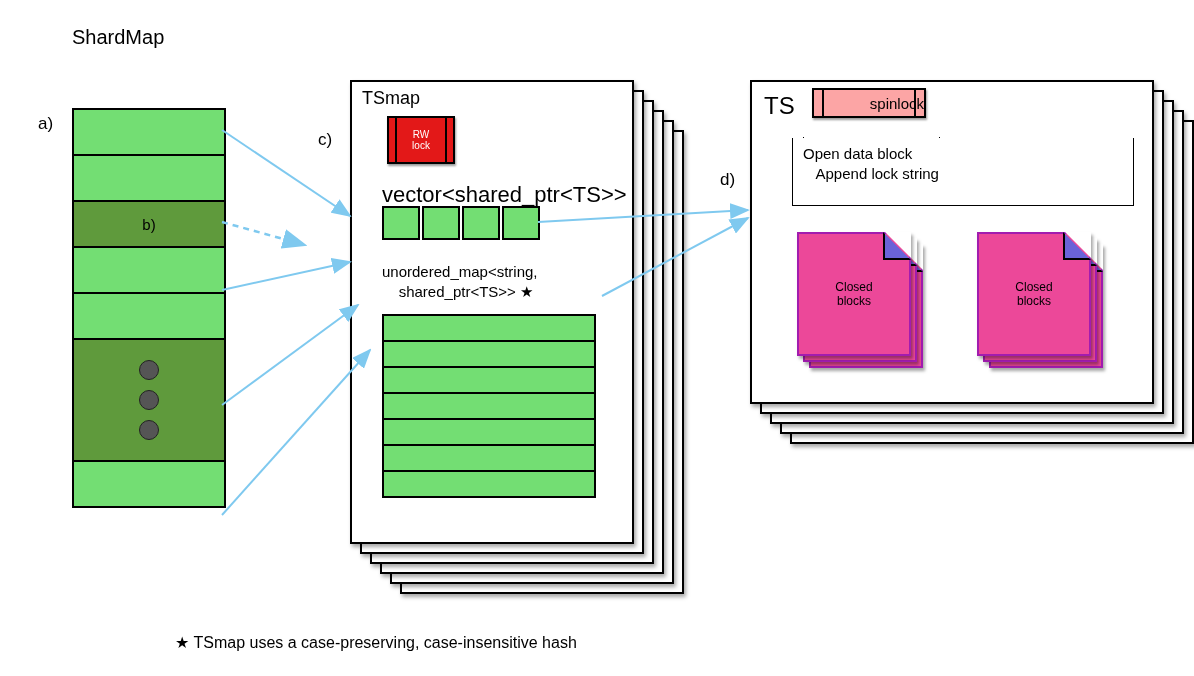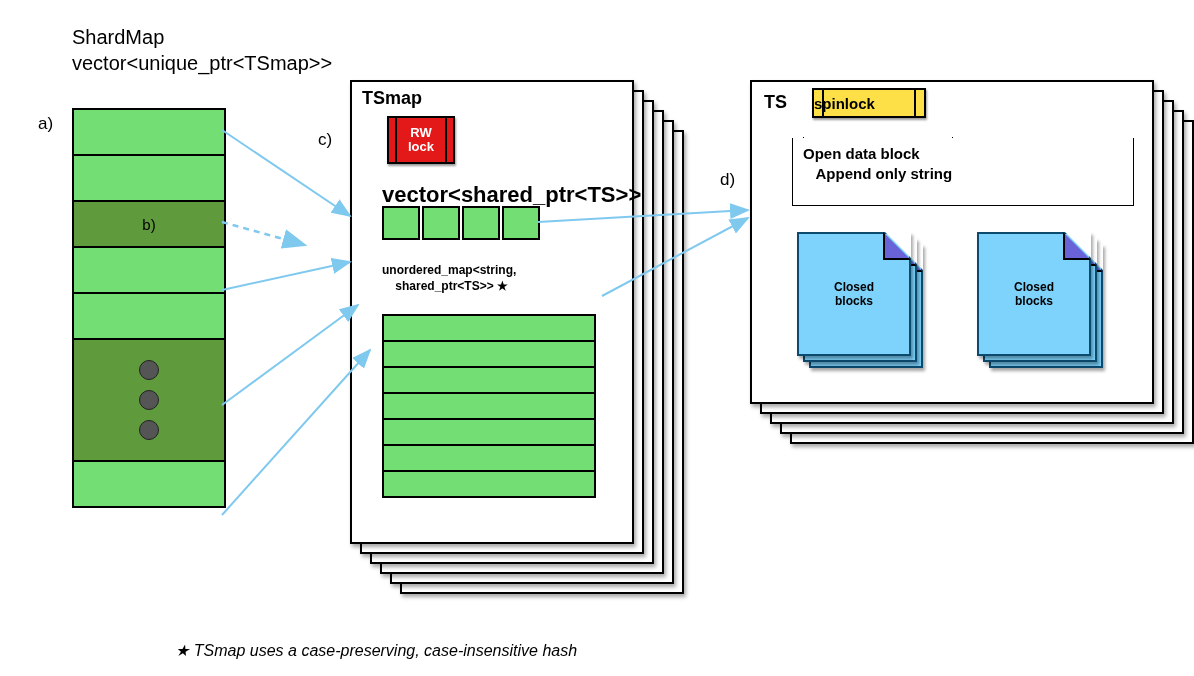--- a/index.html
+++ b/index.html
@@ -53,69 +53,68 @@
     background: #73de73;
   }
 
   
   .stack { position: absolute; }
   .stack .card {
     position: absolute;
     background: #fff;
     border: 2px solid #000;
     box-shadow: 2px 3px 4px rgba(0,0,0,0.35);
-    font-weight: bold;
   }
 
   
   .tsmap-title { position:absolute; left:10px; top:6px; font-size:18px; }
   .rwlock {
     position:absolute; left:35px; top:34px;
     width: 64px; height: 44px;
     background: #e31818;
     border: 2px solid #000;
     color: #fff;
-    font-size: 13px;
+    font-size: 10px;
     text-align: center;
     display:flex; align-items:center; justify-content:center;
     line-height: 1.1;
     box-shadow: 1px 2px 2px rgba(0,0,0,0.4);
   }
   .rwlock::before, .rwlock::after {
     content:""; position:absolute; top:0; bottom:0; width:0;
     border-left: 2px solid #000;
   }
   .rwlock::before { left: 6px; }
   .rwlock::after { right: 6px; }
 
   .tsmap-vec-label { position:absolute; left:30px; top:100px; font-size:22px; }
   .tsmap-vec-boxes { position:absolute; left:30px; top:124px; display:flex; gap:2px; }
   .sbox {
     width: 34px; height: 30px;
     background: #73de73;
     border: 2px solid #000;
   }
 
-  .tsmap-map-label { position:absolute; left:30px; top:180px; font-size:12px; line-height:1.35; }
+  .tsmap-map-label { position:absolute; left:30px; top:180px; font-size:15px; line-height:1.35; }
   .map-rows {
     position:absolute; left:30px; top:232px;
     width: 210px;
     border: 2px solid #000;
     display:flex; flex-direction:column;
   }
   .map-row { height: 24px; background:#73de73; border-bottom: 2px solid #000; }
   .map-row:last-child { border-bottom: none; }
 
   
-  .ts-title { position:absolute; left:12px; top:10px; font-size:18px; }
+  .ts-title { position:absolute; left:12px; top:10px; font-size:24px; }
   .spinlock {
     position:absolute; left:60px; top:6px;
     width:110px; height:26px;
-    background:#fde047; border:2px solid #000;
-    display:flex; align-items:center; justify-content:flex-start;
+    background:#fca5a5; border:2px solid #000;
+    display:flex; align-items:center; justify-content:flex-end;
     font-size:15px;
     box-shadow: 1px 2px 2px rgba(0,0,0,0.4);
   }
   .spinlock::before, .spinlock::after {
     content:""; position:absolute; top:0; bottom:0; width:0;
     border-left: 2px solid #000;
   }
   .spinlock::before { left:8px; }
   .spinlock::after { right:8px; }
 
@@ -132,22 +131,22 @@
   .open-block::before, .open-block::after {
     content:""; position:absolute; top:-1px; width:1px; height:10px;
     border-top: 1px solid #000;
   }
 
   
   .docstack { position:absolute; }
   .doc {
     position:absolute;
     width: 110px; height: 120px;
-    background:#7dd3fc;
-    border: 2px solid #0c4a6e;
+    background:#ec4899;
+    border: 2px solid #a21caf;
     box-shadow: 2px 3px 3px rgba(0,0,0,0.35);
   }
   .doc .label {
     position:absolute; left:0; right:0; top:46px;
     text-align:center; font-size:12px; line-height:1.2;
   }
   
   .doc .flap {
     position:absolute; right:-2px; top:-2px;
     width: 26px; height: 26px;
@@ -157,40 +156,38 @@
     clip-path: polygon(0 0, 0 100%, 100% 100%);
   }
   .doc .cut {
     position:absolute; right:-2px; top:-2px;
     width: 26px; height: 26px;
     background:#fff;
     clip-path: polygon(0 0, 100% 0, 100% 100%);
   }
 
   .footnote {
-    position:absolute; left:175px; bottom:16px;
+    position:absolute; left:175px; bottom:24px;
     font-size:16px;
-    font-style:italic;
   }
 
   .label-a { position:absolute; left:38px; top:114px; font-size:17px; }
   .label-c { position:absolute; left:318px; top:130px; font-size:17px; }
   .label-d { position:absolute; left:720px; top:170px; font-size:17px; }
 
   .title-shardmap { position:absolute; left:72px; top:24px; font-size:20px; line-height:1.3; }
 
   
   svg.arrows { position:absolute; left:0; top:0; width:1194px; height:676px; pointer-events:none; }
 </style>
 </head>
 <body>
 
 <div class="title-shardmap">
   <span>ShardMap</span><br>
-  <span>vector&lt;unique_ptr&lt;TSmap&gt;&gt;</span>
 </div>
 
 <div class="label-a">a)</div>
 
 <div class="abs shard-vec">
   <div class="shard-cell"></div>
   <div class="shard-cell"></div>
   <div class="shard-cell dark">
     <span>b)</span>
   </div>
@@ -250,21 +247,21 @@
   <div class="card" style="left:20px; top:20px; width:400px; height:320px;"></div>
   <div class="card" style="left:10px; top:10px; width:400px; height:320px;"></div>
 
   <div class="card" style="left:0; top:0; width:400px; height:320px;">
     <div class="ts-title">TS</div>
     <div class="spinlock">
       <span>spinlock</span>
     </div>
     <div class="open-block">
       <span>Open data block</span><br>
-      &nbsp;&nbsp;&nbsp;<span>Append only string</span>
+      &nbsp;&nbsp;&nbsp;<span>Append lock string</span>
     </div>
 
     <div class="docstack" style="left:45px; top:150px;">
       <div class="doc" style="left:12px; top:12px;">
         <div class="cut"></div>
           <div class="flap"></div>
       </div>
       <div class="doc" style="left:6px; top:6px;">
         <div class="cut"></div>
           <div class="flap"></div>

